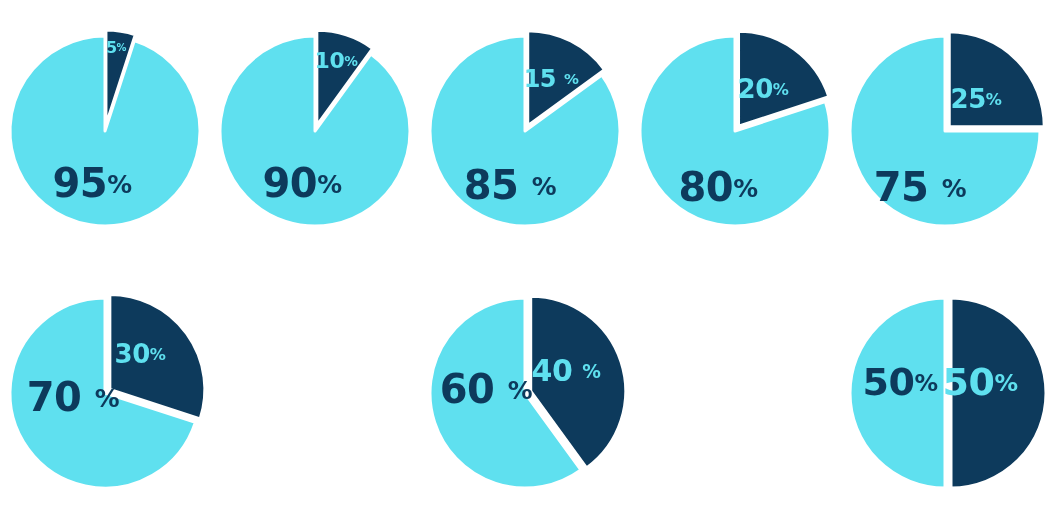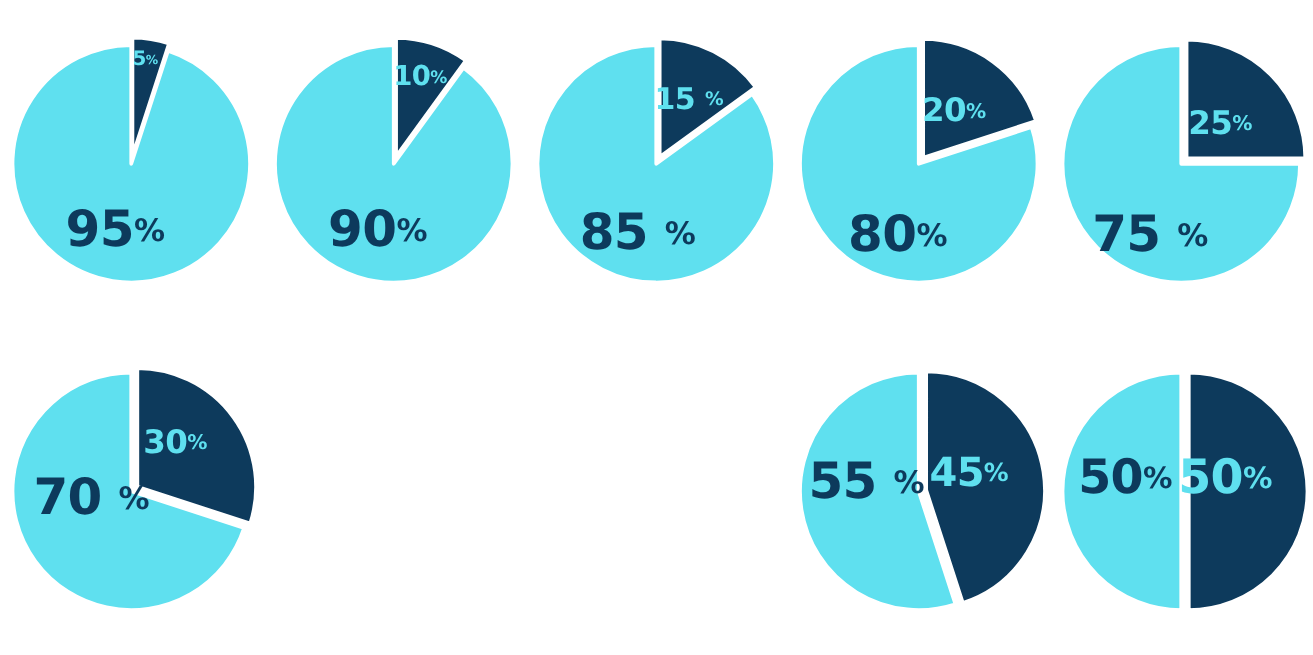--- a/index.html
+++ b/index.html
@@ -84,26 +84,26 @@
       </svg>
     </div>
     <div class="pie-cell" style="left: 0px; top: 262px;">
       <svg class="pie-svg" viewBox="0 0 210 262" width="210" height="262">
         <path d="M 105 131 L 195.35036904803957 160.35661446562 A 95 95 0 1 1 104.99999999999999 36 Z" fill="#5FE0EF" stroke="#FFFFFF" stroke-width="3" stroke-linejoin="round"></path>
         <path d="M 109.85410196624969 127.47328848624517 L 109.85410196624969 32.47328848624517 A 95 95 0 0 1 200.20447101428925 156.82990295186517 Z" fill="#0D3A5C" stroke="#FFFFFF" stroke-width="3" stroke-linejoin="round"></path>
         <text x="73" y="138" class="pie-label" font-size="40" fill="#0D3A5C"><tspan>70 </tspan><tspan class="pct-sign" font-size="25">%</tspan></text>
         <text x="140" y="93" class="pie-label" font-size="26" fill="#5FE0EF"><tspan>30</tspan><tspan class="pct-sign" font-size="16">%</tspan></text>
       </svg>
     </div>
-    <div class="pie-cell" style="left: 630px; top: 262px;">
+    <div class="pie-cell" style="left: 420px; top: 262px;">
       <svg class="pie-svg" viewBox="0 0 210 262" width="210" height="262">
-        <path d="M 105 131 L 134.35661446562 221.35036904803957 A 95 95 0 1 1 104.99999999999999 36 Z" fill="#5FE0EF" stroke="#FFFFFF" stroke-width="3" stroke-linejoin="round"></path>
-        <path d="M 110.92613004357082 130.06139320975862 L 110.92613004357082 35.06139320975862 A 95 95 0 0 1 140.28274450919082 220.41176225779822 Z" fill="#0D3A5C" stroke="#FFFFFF" stroke-width="3" stroke-linejoin="round"></path>
-        <text x="63" y="125" class="pie-label" font-size="40" fill="#0D3A5C"><tspan>55 </tspan><tspan class="pct-sign" font-size="25">%</tspan></text>
-        <text x="145" y="118" class="pie-label" font-size="32" fill="#5FE0EF"><tspan>45</tspan><tspan class="pct-sign" font-size="20">%</tspan></text>
+        <path d="M 105 131 L 160.83959896778495 207.85661446562 A 95 95 0 1 1 104.99999999999999 36 Z" fill="#5FE0EF" stroke="#FFFFFF" stroke-width="3" stroke-linejoin="round"></path>
+        <path d="M 110.70633909777092 129.1458980337503 L 110.70633909777092 34.14589803375031 A 95 95 0 0 1 166.54593806555587 206.0025124993703 Z" fill="#0D3A5C" stroke="#FFFFFF" stroke-width="3" stroke-linejoin="round"></path>
+        <text x="66" y="130" class="pie-label" font-size="40" fill="#0D3A5C"><tspan>60 </tspan><tspan class="pct-sign" font-size="25">%</tspan></text>
+        <text x="146" y="110" class="pie-label" font-size="30" fill="#5FE0EF"><tspan>40 </tspan><tspan class="pct-sign" font-size="19">%</tspan></text>
       </svg>
     </div>
     <div class="pie-cell" style="left: 840px; top: 262px;">
       <svg class="pie-svg" viewBox="0 0 210 262" width="210" height="262">
         <path d="M 105 131 L 105 226 A 95 95 0 0 1 104.99999999999999 36 Z" fill="#5FE0EF" stroke="#FFFFFF" stroke-width="3" stroke-linejoin="round"></path>
         <path d="M 111 131 L 111 36 A 95 95 0 0 1 111 226 Z" fill="#0D3A5C" stroke="#FFFFFF" stroke-width="3" stroke-linejoin="round"></path>
         <text x="60" y="122" class="pie-label" font-size="38" fill="#0D3A5C"><tspan>50</tspan><tspan class="pct-sign" font-size="24">%</tspan></text>
         <text x="140" y="122" class="pie-label" font-size="38" fill="#5FE0EF"><tspan>50</tspan><tspan class="pct-sign" font-size="24">%</tspan></text>
       </svg>
     </div>

